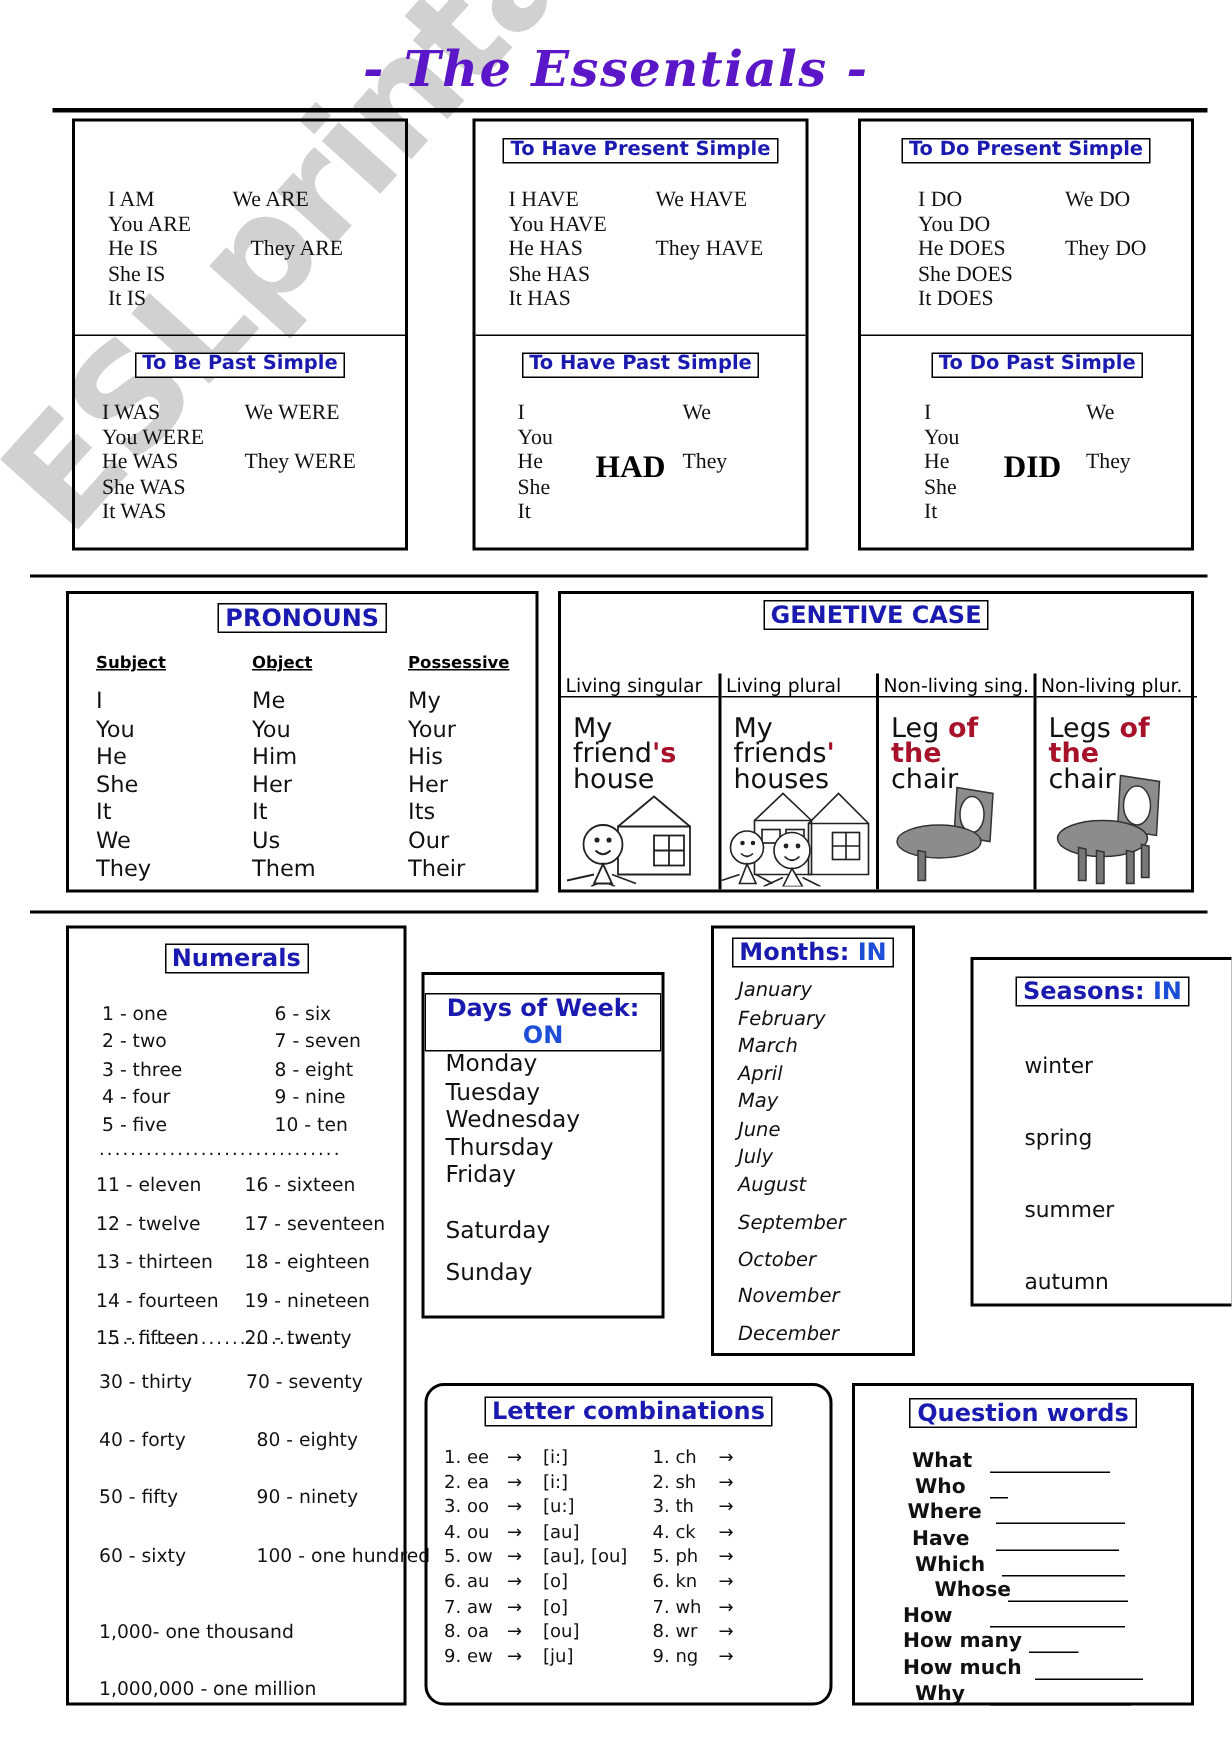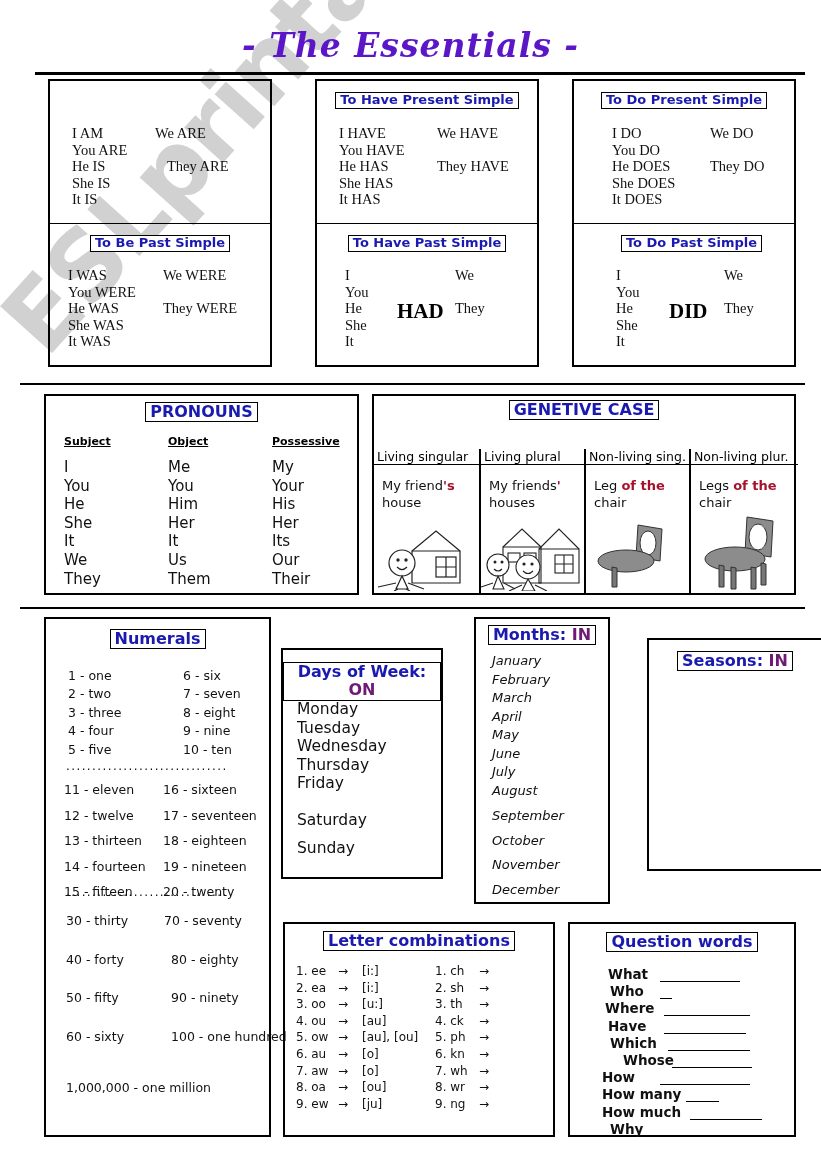--- a/index.html
+++ b/index.html
@@ -30,21 +30,21 @@
   .rule{position:absolute;background:#000;z-index:6;}
 
   
   .box{position:absolute;border:2px solid #000;background:transparent;box-sizing:border-box;z-index:6;}
   .hdr{
     display:inline-block;border:1px solid #000;
     color:#1a1ab0;font-weight:bold;
     font-family:"DejaVu Sans", sans-serif;
     padding:0px 4px;line-height:1.15;background:#fff;
   }
-  .hdr .accent{color:#701a75;}
+  .hdr .accent{color:#1d4ed8;}
   .ctr{text-align:center;}
 
   
   .verbhalf{position:absolute;left:0;width:100%;box-sizing:border-box;}
   .verbhalf .hdr{font-size:13px;}
   .vrows{
     position:absolute;left:0;width:100%;
     font-family:"Liberation Serif", serif;
     font-size:14.5px;color:#111;
   }
@@ -69,21 +69,21 @@
 
   
   .gcell{position:absolute;top:28px;bottom:0;border-left:2px solid #000;box-sizing:border-box;margin-top:25px;}
   .gcell.first{border-left:none;}
   .glabel{
     font-family:"DejaVu Sans", sans-serif;font-size:12.5px;color:#000;
     padding:1px 2px 0 3px;line-height:1.15;white-space:nowrap;
     border-bottom:1px solid #000;
   }
   .gtext{
-    font-family:"DejaVu Sans", sans-serif;font-size:13px;color:#111;
+    font-family:"DejaVu Sans", sans-serif;font-size:18px;color:#111;
     padding:12px 0 0 8px;line-height:17px;
   }
   .gtext .red{color:#a8112a;font-weight:bold;}
   .gart{position:absolute;left:0;right:0;bottom:2px;height:78px;}
 
   
   .numlist{
     position:absolute;font-family:"DejaVu Sans", sans-serif;
     font-size:12.5px;color:#111;
   }
@@ -469,20 +469,21 @@
         <div class="nrow" style="height:38.5px">
           <span class="nL">50  -  fifty</span>
           <span class="nR" style="left:105px">90  -  ninety</span>
         </div>
         <div class="nrow" style="height:38.5px">
           <span class="nL">60  -  sixty</span>
           <span class="nR" style="left:105px">100  -  one hundred</span>
         </div>
       </div>
     <div class="numlist" style="left:20px;top:450px;line-height:38px;">
+        <div>1,000-  one thousand</div>
         <div>1,000,000  -  one million</div>
       </div>
   </div>
 
   <div class="box" style="left:281px;top:648px;width:162px;height:231px;">
     <div class="ctr" style="padding-top:12px;">
       <span class="hdr"><span>Days of Week: </span><span class="accent">ON</span></span>
     </div>
     <div class="vlist" style="left:14px;top:50px;font-size:15.5px;line-height:18.5px;">
         <div>Monday</div>
@@ -514,23 +515,29 @@
         <div style="margin-top:6px">October</div>
         <div style="margin-top:6px">November</div>
         <div style="margin-top:6px">December</div>
       </div>
   </div>
 
   <div class="box" style="left:647px;top:638px;width:176px;height:233px;">
     <div class="ctr" style="padding-top:11px;">
       <span class="hdr"><span>Seasons: </span><span class="accent">IN</span></span>
     </div>
-  </div>
-
-  <div class="box" style="left:283px;top:922px;width:272px;height:215px;">
+    <div class="vlist" style="left:34px;top:47px;font-size:14.5px;line-height:48px;">
+        <div>winter</div>
+        <div>spring</div>
+        <div>summer</div>
+        <div>autumn</div>
+      </div>
+  </div>
+
+  <div class="box" style="left:283px;top:922px;width:272px;height:215px;border-radius:13px;">
     <div class="ctr" style="padding-top:7px;"><span class="hdr">Letter combinations</span></div>
     <div class="lc" style="left:11px;top:40px;">
         <div class="lcrow">
           <span class="lcnum">1. ee</span>
           <span class="lcarrow" style="left:42px">→</span>
           <span class="lcipa" style="left:66px">[i:]</span>
         </div>
         <div class="lcrow">
           <span class="lcnum">2. ea</span>
           <span class="lcarrow" style="left:42px">→</span>

